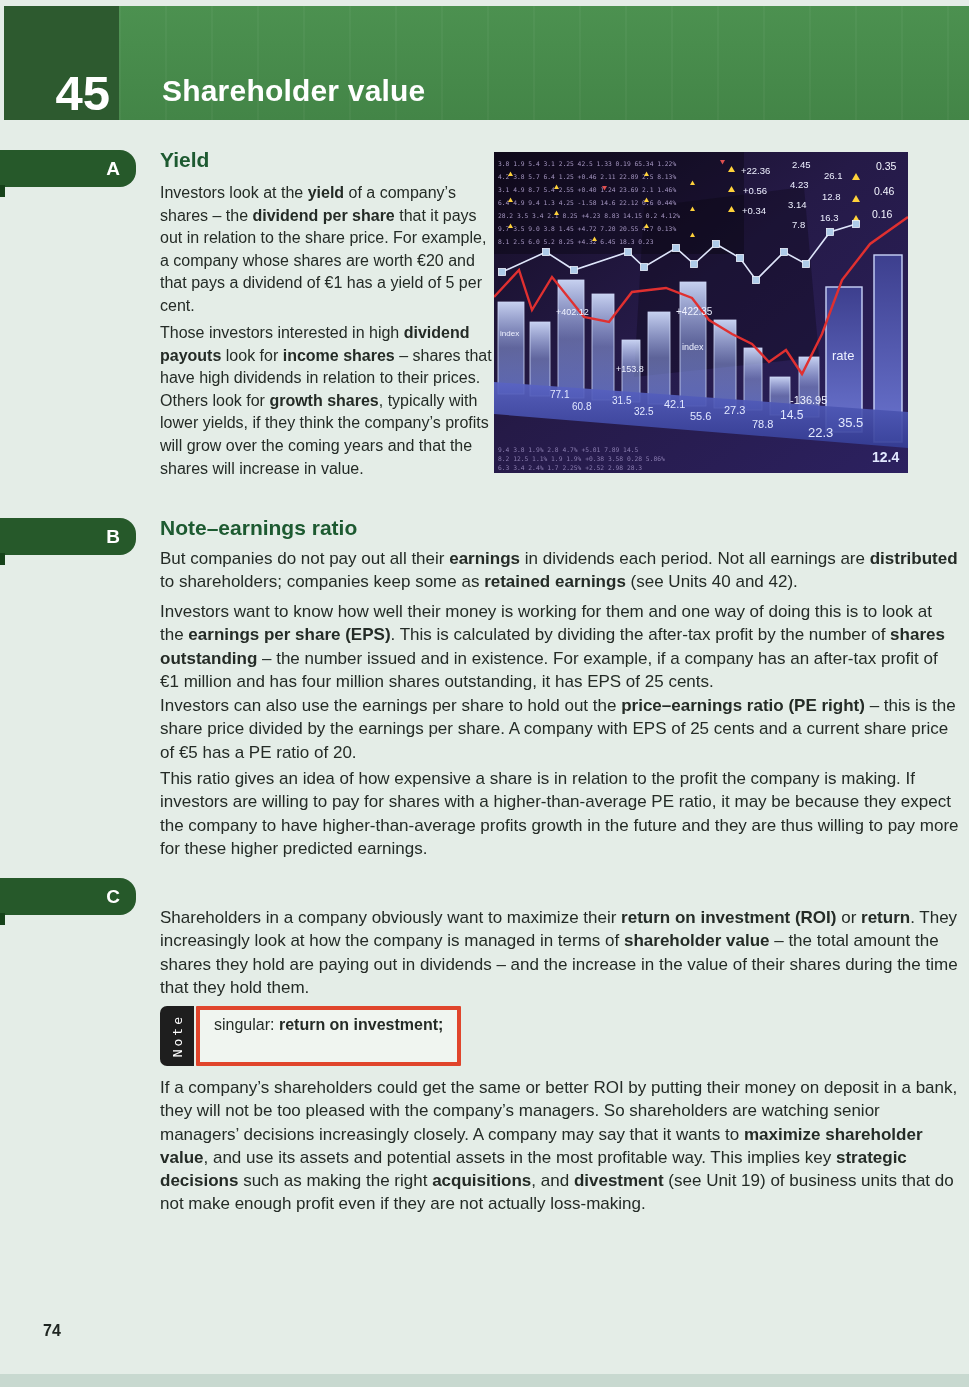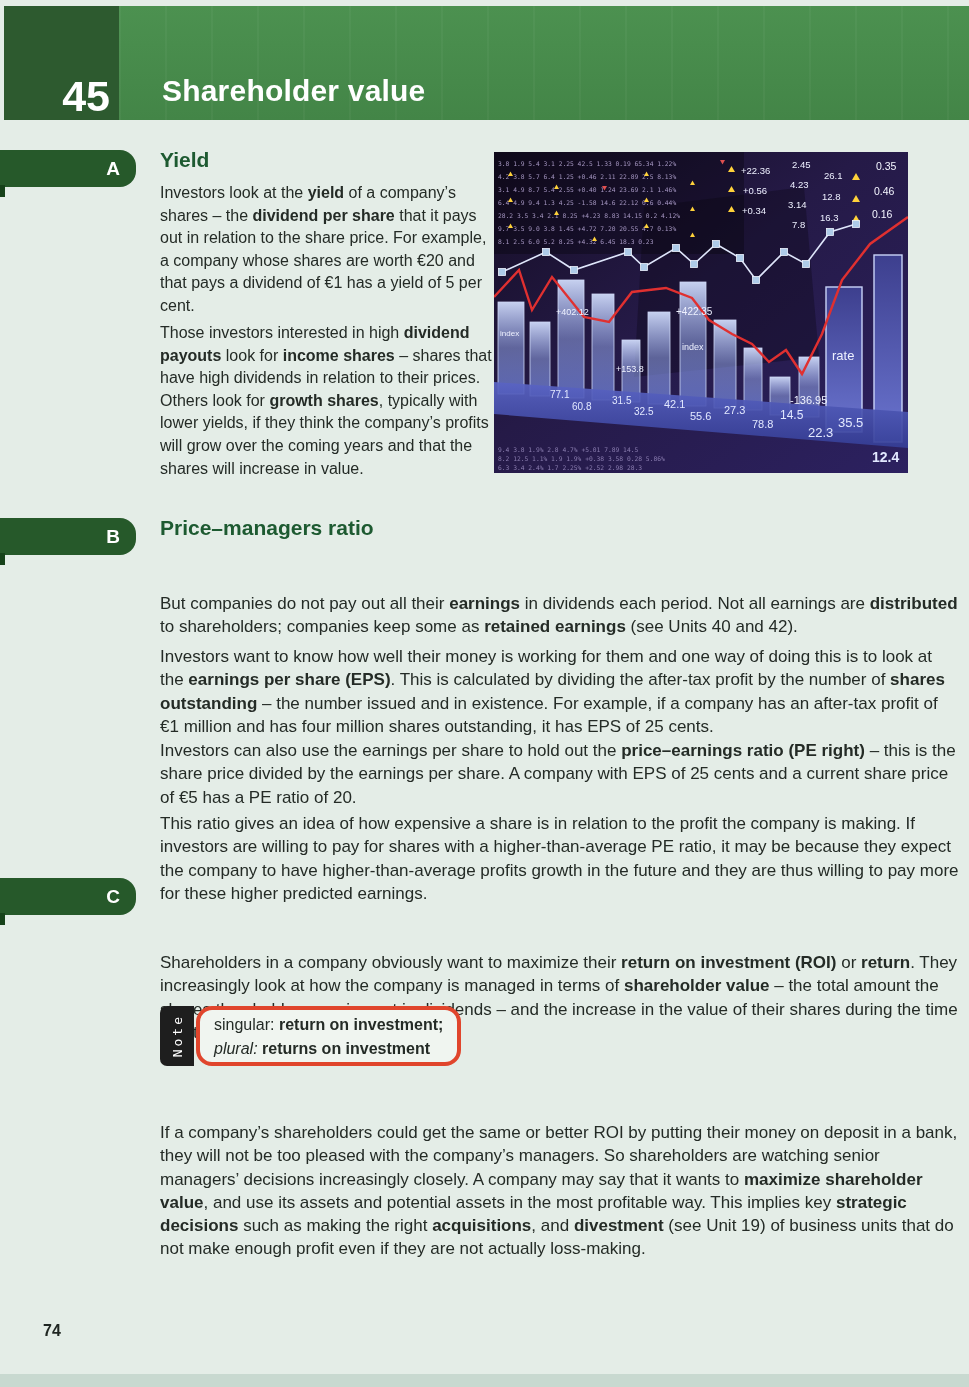--- a/index.html
+++ b/index.html
@@ -1,44 +1,44 @@
 <!DOCTYPE html>
 <html><head>
 <meta charset="utf-8">
 <style>
   html,body{margin:0;padding:0;background:#9aa8a0;}
   .page{position:relative;width:969px;height:1387px;background:#e4ede7;overflow:hidden;
         font-family:"Liberation Sans",sans-serif;color:#242b26;}
   
   .header{position:absolute;left:4px;top:6px;right:0;height:114px;}
   .unit-box{position:absolute;left:0;top:0;width:115px;height:100%;background:#2d5a2f;}
-  .unit-num{position:absolute;right:9px;bottom:2px;font-size:43px;font-weight:700;color:#fff;line-height:1;}
+  .unit-num{position:absolute;right:9px;bottom:2px;font-size:49px;font-weight:700;color:#fff;line-height:1;}
   .header-bar{position:absolute;left:115px;right:0;top:0;height:100%;
       background:repeating-linear-gradient(90deg,rgba(255,255,255,0.035) 0 2px,rgba(0,0,0,0) 2px 46px),
       linear-gradient(180deg,#4c9150 0%,#438547 100%);}
   .header-title{position:absolute;left:43px;bottom:12px;font-size:30px;font-weight:700;color:#fff;letter-spacing:0.2px;}
   
   .tab{position:absolute;left:0;width:136px;height:37px;background:#26592a;border-radius:0 16px 16px 0;}
   .tab::after{content:"";position:absolute;left:0;bottom:-10px;width:5px;height:12px;background:#16421a;}
   .tab-letter{position:absolute;right:16px;top:50%;transform:translateY(-50%);
       color:#fff;font-weight:700;font-size:19px;}
   .sec-heading{position:absolute;left:160px;font-size:21px;font-weight:700;color:#1d5a31;}
   
   .para{position:absolute;left:160px;font-size:17px;line-height:23.3px;}
   .para-narrow{width:333px;font-size:16px;line-height:22.6px;}
-  .para-wide{width:800px;margin-top:45px;}
+  .para-wide{width:800px;}
   
   .photo{position:absolute;left:494px;top:152px;width:414px;height:321px;}
   
   .note{position:absolute;left:160px;top:1006px;display:flex;height:60px;}
   .note-tab{width:34px;background:#1e1e1e;color:#fff;border-radius:7px 0 0 7px;
       display:flex;align-items:center;justify-content:center;}
   .note-tab span{writing-mode:vertical-rl;transform:rotate(180deg);
       font-family:"DejaVu Sans Mono",monospace;font-size:13px;letter-spacing:3px;}
-  .note-box{border:4px solid #e0452c;border-radius:16px;background:#f0f5f0;
+  .note-box{border:4px solid #e0452c;border-radius:1px;background:#f0f5f0;
       padding:3px 14px 0 14px;margin-left:2px;font-size:16px;line-height:24px;}
   
   .page-num{position:absolute;left:43px;top:1322px;font-size:16px;font-weight:700;color:#1f2622;}
   .book-title{position:absolute;left:163px;top:1398px;font-size:15.5px;color:#737373;}
   .bottom-strip{position:absolute;left:0;right:0;bottom:0;height:13px;background:#c8d9d0;}
   .tickertext{font-family:"DejaVu Sans Mono",monospace;}
 </style>
 </head>
 <body>
 
@@ -210,38 +210,37 @@
         <text x="314" y="285" font-size="13">22.3</text>
         <text x="344" y="275" font-size="13">35.5</text>
         <text x="378" y="310" font-size="14" font-weight="bold">12.4</text>
       </g>
     </svg>
   </div>
 
   <div class="tab" style="top:518px;">
     <span class="tab-letter">B</span>
   </div>
-  <div class="sec-heading" style="top:516px;">Price–managers ratio</div>
+  <div class="sec-heading" style="top:516px;">Note–earnings ratio</div>
   <div class="para para-wide" style="top:547px;"><span>But companies do not pay out all their </span><span style="font-weight: 700;">earnings</span><span> in dividends each period. Not all earnings are </span><span style="font-weight: 700;">distributed</span><span> to shareholders; companies keep some as </span><span style="font-weight: 700;">retained earnings</span><span> (see Units 40 and 42).</span></div>
   <div class="para para-wide" style="top:600px;"><span>Investors want to know how well their money is working for them and one way of doing this is to look at the </span><span style="font-weight: 700;">earnings per share (EPS)</span><span>. This is calculated by dividing the after-tax profit by the number of </span><span style="font-weight: 700;">shares outstanding</span><span> – the number issued and in existence. For example, if a company has an after-tax profit of €1 million and has four million shares outstanding, it has EPS of 25 cents.</span></div>
   <div class="para para-wide" style="top:694px;"><span>Investors can also use the earnings per share to hold out the </span><span style="font-weight: 700;">price–earnings ratio (PE right)</span><span> – this is the share price divided by the earnings per share. A company with EPS of 25 cents and a current share price of €5 has a PE ratio of 20.</span></div>
   <div class="para para-wide" style="top:767px;"><span>This ratio gives an idea of how expensive a share is in relation to the profit the company is making. If investors are willing to pay for shares with a higher-than-average PE ratio, it may be because they expect the company to have higher-than-average profits growth in the future and they are thus willing to pay more for these higher predicted earnings.</span></div>
 
   <div class="tab" style="top:878px;">
     <span class="tab-letter">C</span>
   </div>
   <div class="para para-wide" style="top:906px;"><span>Shareholders in a company obviously want to maximize their </span><span style="font-weight: 700;">return on investment (ROI)</span><span> or </span><span style="font-weight: 700;">return</span><span>. They increasingly look at how the company is managed in terms of </span><span style="font-weight: 700;">shareholder value</span><span> – the total amount the shares they hold are paying out in dividends – and the increase in the value of their shares during the time that they hold them.</span></div>
 
   <div class="note">
     <div class="note-tab">
       <span>Note</span>
     </div>
     <div class="note-box">
       <div><span>singular: </span><span style="font-weight: 700;">return on investment;</span></div>
-      <div><span style="font-style: italic;">plural: </span><span style="font-weight: 700;">returns on investment</span></div>
     </div>
   </div>
 
   <div class="para para-wide" style="top:1076px;"><span>If a company’s shareholders could get the same or better ROI by putting their money on deposit in a bank, they will not be too pleased with the company’s managers. So shareholders are watching senior managers’ decisions increasingly closely. A company may say that it wants to </span><span style="font-weight: 700;">maximize shareholder value</span><span>, and use its assets and potential assets in the most profitable way. This implies key </span><span style="font-weight: 700;">strategic decisions</span><span> such as making the right </span><span style="font-weight: 700;">acquisitions</span><span>, and </span><span style="font-weight: 700;">divestment</span><span> (see Unit 19) of business units that do not make enough profit even if they are not actually loss-making.</span></div>
 
   <div class="page-num">74</div>
   <div class="book-title">Business Vocabulary in Use Advanced</div>
   <div class="bottom-strip"></div>
 
 </div>

